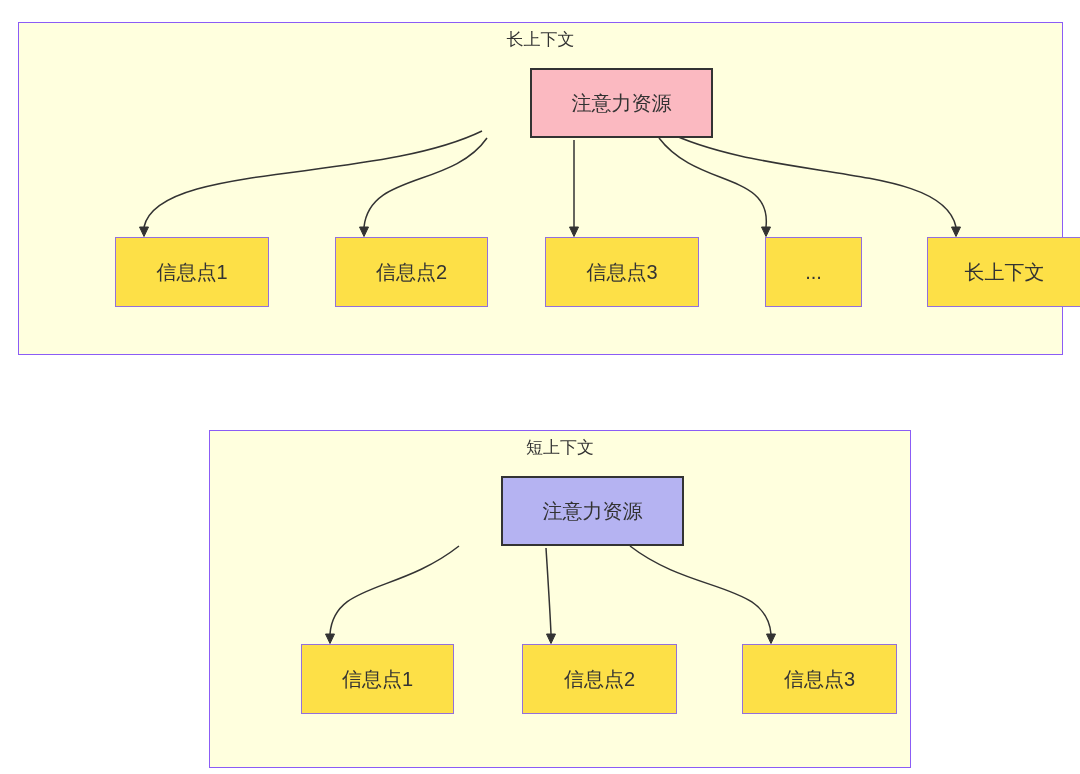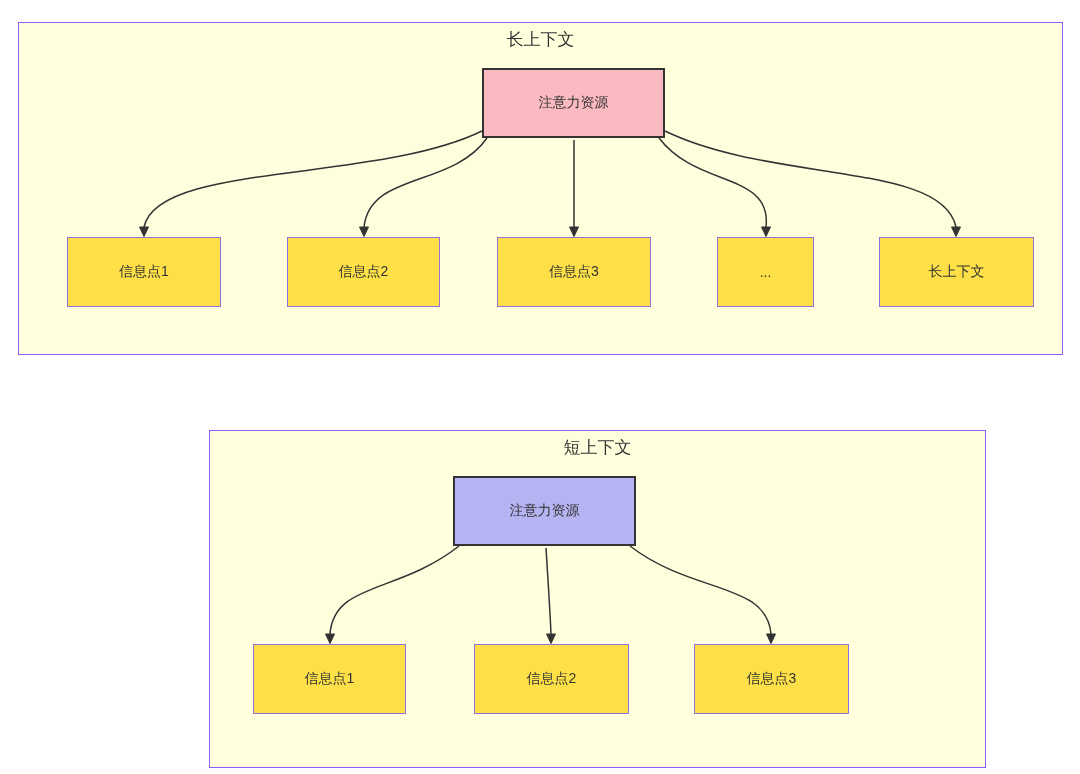--- a/index.html
+++ b/index.html
@@ -9,21 +9,21 @@
   }
   .cluster{
     position:absolute;background:#ffffde;border:1px solid #8b5cf6;box-sizing:border-box;
   }
   .cluster-title{
     position:absolute;top:5px;left:0;width:100%;text-align:center;
     font-size:17px;color:#333333;
   }
   .node{
     position:absolute;box-sizing:border-box;display:flex;align-items:center;justify-content:center;
-    font-size:14px;color:#333333;text-align:center;
+    font-size:20px;color:#333333;text-align:center;margin-left:48px;
   }
   .node.info{
     background:#fde047;border:1px solid #9370db;
   }
   .node.attention{
     border:2px solid #333333;
   }
   .node.attention.long{ background:#fbb9c1; }
   .node.attention.short{ background:#b5b3f2; }
   svg.edges{
@@ -34,21 +34,21 @@
 </style>
 </head>
 <body>
 
 <div class="canvas">
 
   <div class="cluster" style="left:18px;top:22px;width:1045px;height:333px;">
     <div class="cluster-title">长上下文</div>
   </div>
 
-  <div class="cluster" style="left:209px;top:430px;width:777px;height:338px;">
+  <div class="cluster" style="left:209px;top:430px;width:702px;height:338px;">
     <div class="cluster-title">短上下文</div>
   </div>
 
   <svg class="edges" viewBox="0 0 1080 774">
 
     <path d="M482,131 C375,183 158,162 144,227"></path>
     <polygon points="139.5,227 148.5,227 144,236.5"></polygon>
 
     <path d="M487,138 C452,188 370,172 364,227"></path>
     <polygon points="359.5,227 368.5,227 364,236.5"></polygon>

